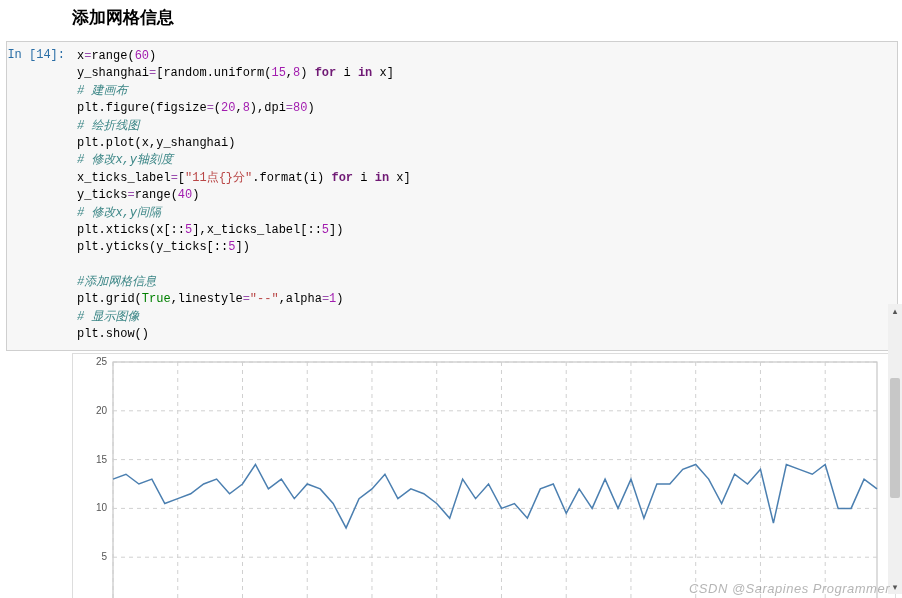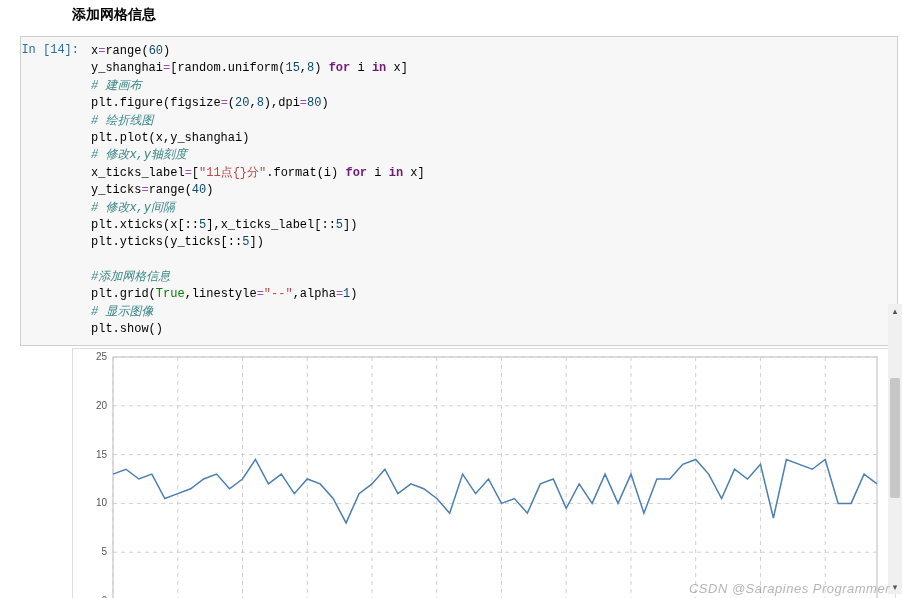--- a/index.html
+++ b/index.html
@@ -1,23 +1,23 @@
 <!DOCTYPE html>
 <html><head>
 <meta charset="utf-8">
 <style>
 * { margin: 0; padding: 0; box-sizing: border-box; }
 body { font-family: Arial, sans-serif; background: #fff; width: 902px; height: 598px; overflow: hidden; position: relative; }
 .notebook { padding: 0; }
-.heading { font-size: 14px; font-weight: bold; padding: 6px 0 12px 72px; color: #000; }
-.cell { display: flex; border: 1px solid #cfcfcf; background: #f7f7f7; margin: 0 4px 0 20px; }
+.heading { font-size: 17px; font-weight: bold; padding: 6px 0 12px 72px; color: #000; }
+.cell { display: flex; border: 1px solid #cfcfcf; background: #f7f7f7; margin: 0 4px 0 6px; }
 .prompt { width: 66px; flex-shrink: 0; text-align: right; padding: 6px 8px 0 0; font-family: "Courier New", monospace; font-size: 12px; color: #2a6ea6; }
 .code { flex: 1; padding: 6px 8px 6px 4px; font-family: "Courier New", monospace; font-size: 12px; line-height: 1.45; color: #000; white-space: pre; overflow: hidden; }
 .op { color: #9a4eae; }
-.num { color: #0c4a6e; }
+.num { color: #a21caf; }
 .kw { color: #701a75; font-weight: bold; }
 .cmt { color: #3b8686; font-style: italic; text-align: center; }
 .str { color: #b94646; }
 .bl { color: #008000; font-weight: normal; }
 .chart-wrap { position: relative; margin: 2px 6px 0 72px; border: 1px solid #ddd; background: #fff; height: 276px; }
 .scroll-wrap { position: absolute; right: 0; top: 304px; width: 14px; height: 290px; background: #f0f0f0; }
 .scroll-arrow { width: 14px; height: 14px; background: #f0f0f0; display: flex; align-items: center; justify-content: center; font-size: 9px; color: #555; }
 .scroll-track { height: calc(100% - 28px); background: #f0f0f0; position: relative; }
 .scroll-thumb { position: absolute; left: 2px; right: 2px; top: 60px; height: 120px; background: #c7c7c7; border-radius: 2px; }
 .watermark { position: absolute; right: 12px; bottom: 2px; font-size: 13px; color: rgba(120,120,120,0.55); font-style: italic; letter-spacing: 0.5px; }

